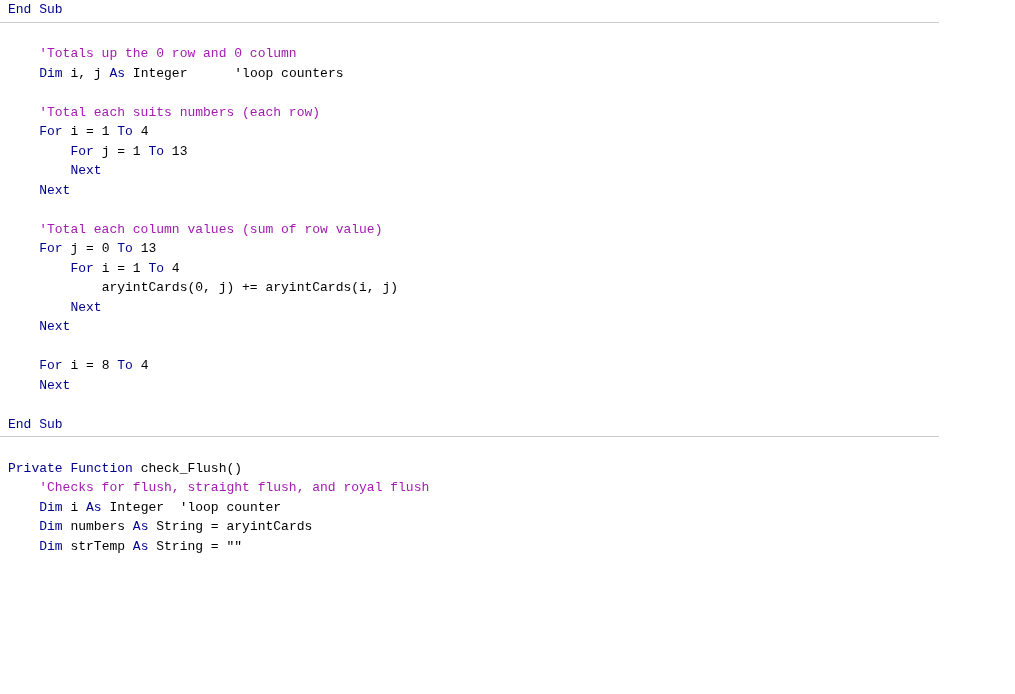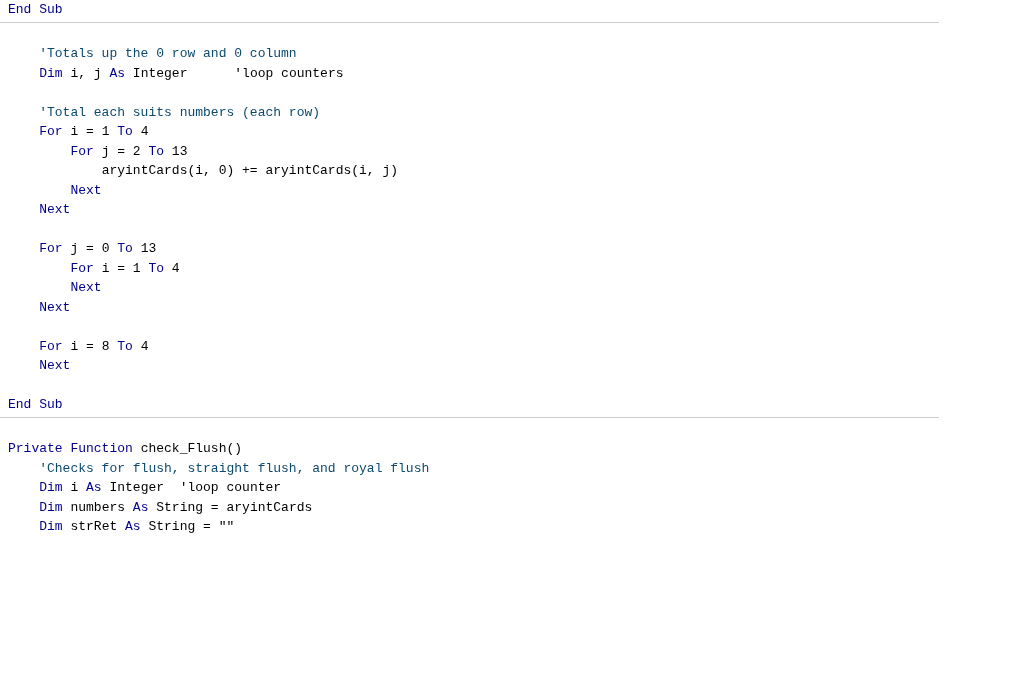--- a/index.html
+++ b/index.html
@@ -35,21 +35,21 @@
       padding: 0 8px;
       white-space: pre;
     }
 
     .kw {
       color: #00008b; 
       font-weight: normal;
     }
 
     .comment {
-      color: #0c4a6e; 
+      color: #a21caf; 
     }
 
     .identifier {
       color: #000000;
     }
 
     .blank {
       display: block;
       height: 1.5em;
     }
@@ -62,40 +62,41 @@
   <div class="line"><span class="kw">End Sub</span></div>
   <hr class="divider">
 
   <span class="blank"></span>
   <div class="line comment">    'Totals up the 0 row and 0 column</div>
   <div class="line"><span class="plain">    </span><span class="kw">Dim </span><span class="identifier">i, j </span><span class="kw">As </span><span class="identifier">Integer      'loop counters</span></div>
 
   <span class="blank"></span>
   <div class="line comment">    'Total each suits numbers (each row)</div>
   <div class="line">    <span class="kw">For </span><span class="identifier">i = 1 </span><span class="kw">To </span><span class="identifier">4</span></div>
-  <div class="line">        <span class="kw">For </span><span class="identifier">j = 2 </span><span class="kw">To </span><span class="identifier">13</span></div>
-  <div class="line">            <span class="identifier">aryintCards(i, 0) += aryintCards(i, j)</span></div>
+  <div class="line">        <span class="kw">For </span><span class="identifier">j = 1 </span><span class="kw">To </span><span class="identifier">13</span></div>
   <div class="line">        <span class="kw">Next</span></div>
   <div class="line">    <span class="kw">Next</span></div>
 
   <span class="blank"></span>
+  <div class="line comment">    'Total each column values (sum of row value)</div>
   <div class="line">    <span class="kw">For </span><span class="identifier">j = 0 </span><span class="kw">To </span><span class="identifier">13</span></div>
   <div class="line">        <span class="kw">For </span><span class="identifier">i = 1 </span><span class="kw">To </span><span class="identifier">4</span></div>
+  <div class="line">            <span class="identifier">aryintCards(0, j) += aryintCards(i, j)</span></div>
   <div class="line">        <span class="kw">Next</span></div>
   <div class="line">    <span class="kw">Next</span></div>
 
   <span class="blank"></span>
   <div class="line">    <span class="kw">For </span><span class="identifier">i = 8 </span><span class="kw">To </span><span class="identifier">4</span></div>
   <div class="line">    <span class="kw">Next</span></div>
 
   <span class="blank"></span>
 
   <div class="line"><span class="kw">End Sub</span></div>
   <hr class="divider">
 
   <span class="blank"></span>
   <div class="line"><span class="kw">Private Function </span><span class="identifier">check_Flush()</span></div>
   <div class="line comment">    'Checks for flush, straight flush, and royal flush</div>
   <div class="line">    <span class="kw">Dim </span><span class="identifier">i </span><span class="kw">As </span><span class="identifier">Integer  'loop counter</span></div>
   <div class="line">    <span class="kw">Dim </span><span class="identifier">numbers </span><span class="kw">As </span><span class="identifier">String = aryintCards</span></div>
-  <div class="line">    <span class="kw">Dim </span><span class="identifier">strRet </span><span class="kw">As </span><span class="identifier">String = ""</span></div>
+  <div class="line">    <span class="kw">Dim </span><span class="identifier">strTemp </span><span class="kw">As </span><span class="identifier">String = ""</span></div>
 
 </div>
 
 </body></html>

